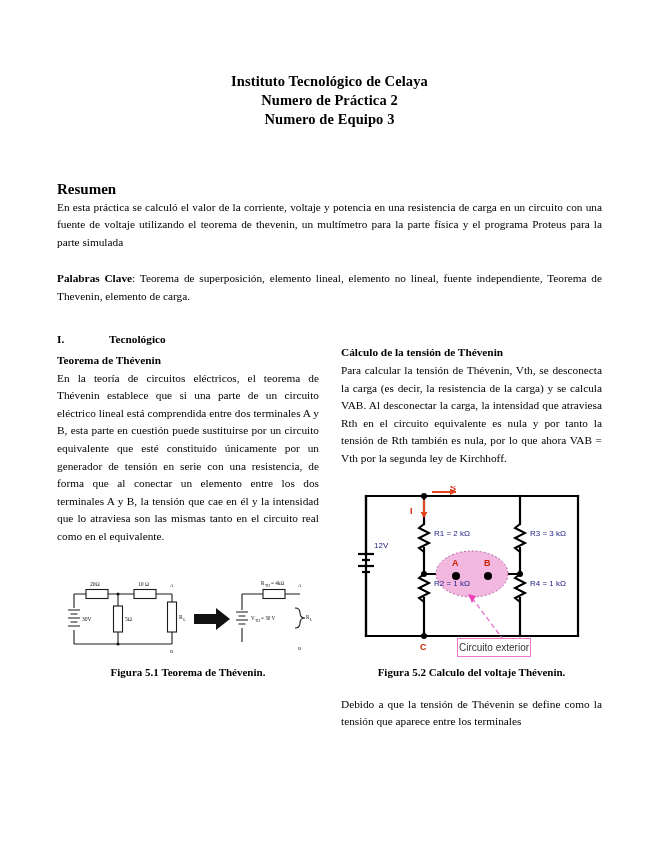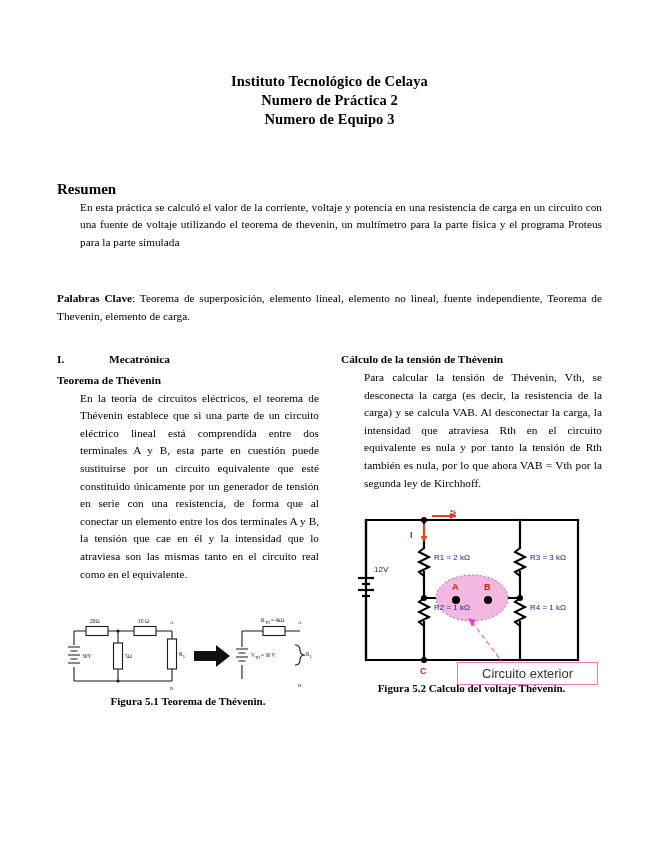--- a/index.html
+++ b/index.html
@@ -45,31 +45,29 @@
   .section-gap-1 { height: 52px; }
   .heading-bold {
     font-weight: bold;
     font-size: 15px;
     line-height: 17.5px;
   }
   .body-text {
     font-size: 11.3px;
     line-height: 17.6px;
     text-align: justify;
-    margin-left: 23px;
   }
   .abstract .body-text { text-align: justify; }
 
   .section-gap-2 { height: 19px; }
 
   .keywords {
     font-size: 11.3px;
     line-height: 17.6px;
     text-align: justify;
-    margin-top: 20px;
   }
   .keywords b { font-weight: bold; }
 
   
   .columns {
     margin-top: 26px;
     display: flex;
     gap: 22px;
     align-items: flex-start;
   }
@@ -92,20 +90,21 @@
     line-height: 17.6px;
     margin-top: 3px;
   }
   .col .body-text { text-align: justify; }
 
   .fig-caption {
     font-weight: bold;
     font-size: 11px;
     text-align: center;
     line-height: 16px;
+    margin-top: 8px;
   }
 
   .figure-wrap { margin-top: 14px; }
   .figure-wrap svg { display: block; margin: 0 auto; }
 
   .spacer-10 { height: 10px; }
   .spacer-16 { height: 16px; }
 </style>
 </head>
 <body>
@@ -131,21 +130,21 @@
     <div class="keywords">
       <b>Palabras Clave</b><span>: Teorema de superposición, elemento lineal, elemento no lineal, fuente independiente, Teorema de Thevenin, elemento de carga.</span>
     </div>
 
     <div class="columns">
 
       <div class="col col-left">
 
         <div class="roman-head">
           <span class="roman-num">I.</span>
-          <span>Mecatrónica</span>
+          <span>Tecnológico</span>
         </div>
 
         <div class="sub-head">Teorema de Thévenin</div>
 
         <div class="body-text">En la teoría de circuitos eléctricos, el teorema de Thévenin establece que si una parte de un circuito eléctrico lineal está comprendida entre dos terminales A y B, esta parte en cuestión puede sustituirse por un circuito equivalente que esté constituido únicamente por un generador de tensión en serie con una resistencia, de forma que al conectar un elemento entre los dos terminales A y B, la tensión que cae en él y la intensidad que lo atraviesa son las mismas tanto en el circuito real como en el equivalente.</div>
 
         <div class="spacer-16"></div>
 
         <div class="figure-wrap">
           <svg width="256" height="80" viewBox="0 0 256 80">
@@ -208,21 +207,21 @@
             <text x="238" y="74" font-family="'Liberation Serif',serif" font-size="5" fill="#1a1a1a">B</text>
           </svg>
 
           <div class="fig-caption">Figura 5.1 Teorema de Thévenin.</div>
         </div>
 
       </div>
 
       <div class="col col-right">
 
-        <div class="sub-head" style="margin-top:0">Cálculo de la tensión de Thévenin</div>
+        <div class="sub-head" style="margin-top:13px">Cálculo de la tensión de Thévenin</div>
 
         <div class="body-text">Para calcular la tensión de Thévenin, Vth, se desconecta la carga (es decir, la resistencia de la carga) y se calcula VAB. Al desconectar la carga, la intensidad que atraviesa Rth en el circuito equivalente es nula y por tanto la tensión de Rth también es nula, por lo que ahora VAB = Vth por la segunda ley de Kirchhoff.</div>
 
         <div class="spacer-10"></div>
 
         <div class="figure-wrap" style="margin-top:8px">
           <svg width="240" height="170" viewBox="0 0 240 170">
 
             <g stroke="#000000" stroke-width="2.2" fill="none" stroke-linecap="square">
               <path d="M14 10 H226"></path>
@@ -294,26 +293,27 @@
 
             <g stroke="#ee77cc" stroke-width="1.4" fill="none" stroke-dasharray="5 3">
               <path d="M120 112 L150 152"></path>
             </g>
             <g>
               <path d="M116 108 L124 110 L120 117 Z" fill="#ee44bb"></path>
             </g>
           </svg>
 
           <div style="position:relative;height:0">
-            <div style="position:absolute; left:116px; top:-18px; border:1.4px solid #ee77cc; background:#ffffff; padding:3px 24px; font-family:'Liberation Sans',sans-serif; font-size:13px; color:#333;">Circuito exterior</div>
+            <div style="position:absolute; left:116px; top:-18px; border:1.4px solid #ee77cc; background:#ffffff; padding:3px 1px; font-family:'Liberation Sans',sans-serif; font-size:10px; color:#333;">Circuito exterior</div>
           </div>
 
           <div class="fig-caption" style="">Figura 5.2 Calculo del voltaje Thévenin.</div>
         </div>
 
         <div class="spacer-16"></div>
 
+        <div class="body-text">Debido a que la tensión de Thévenin se define como la tensión que aparece entre los terminales</div>
 
       </div>
     </div>
 
   </div>
 </div>
 
 </body></html>

